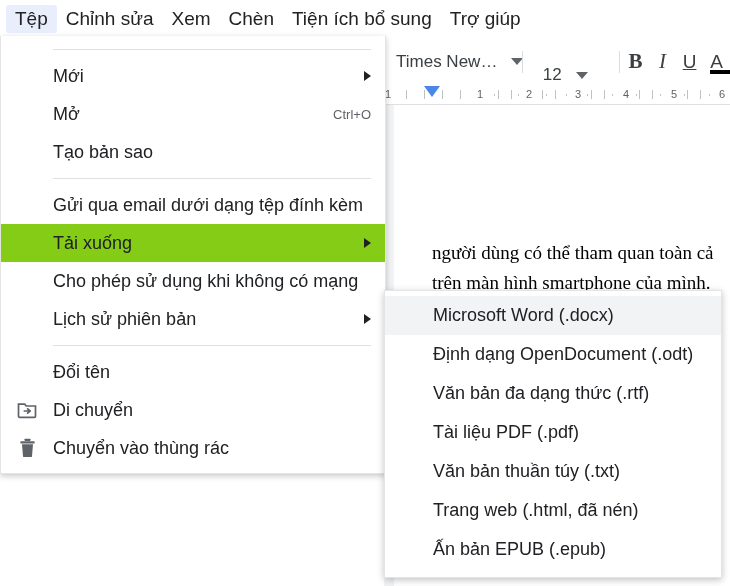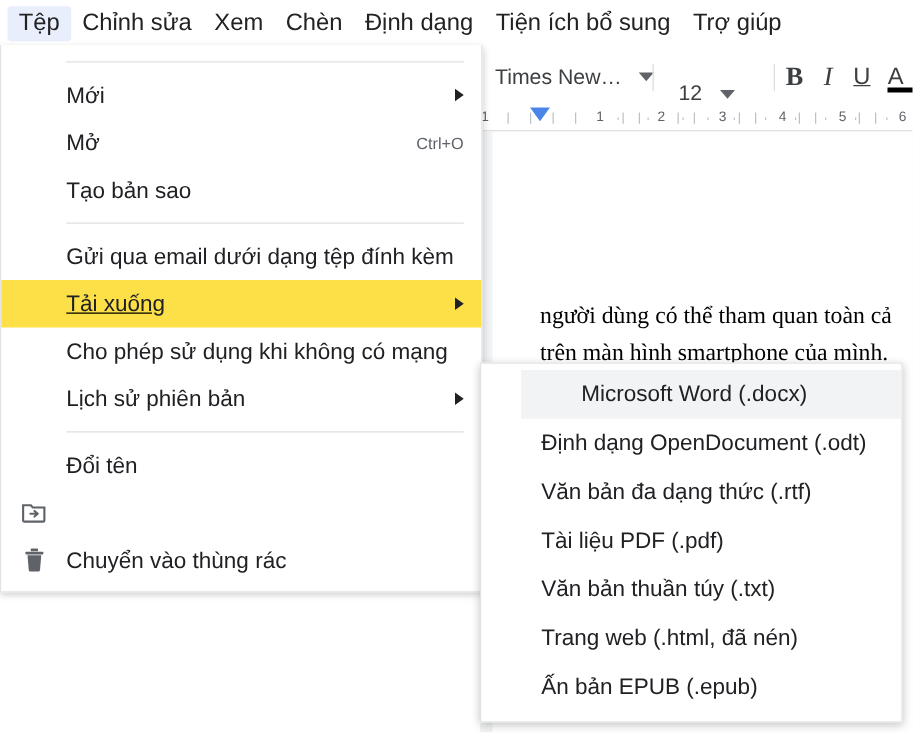--- a/index.html
+++ b/index.html
@@ -222,21 +222,21 @@
   }
   .mi {
     position: relative;
     display: flex;
     align-items: center;
     height: 38px;
     padding: 0 14px 0 0;
     cursor: default;
     box-sizing: border-box;
   }
-  .mi.hl { background: #fde047; text-decoration: underline; }
+  .mi.hl { background: #84cc16; }
   .mi-ico {
     width: 52px;
     display: flex;
     align-items: center;
     justify-content: center;
     flex: 0 0 52px;
   }
   .mi-label {
     font-size: 18px;
     color: #202124;
@@ -276,21 +276,21 @@
     z-index: 11;
   }
   .smi {
     display: flex;
     align-items: center;
     height: 39px;
     padding-left: 48px;
     box-sizing: border-box;
     cursor: default;
   }
-  .smi.hl { background: #f1f3f4; margin-left: 32px; }
+  .smi.hl { background: #f1f3f4; }
   .smi-label {
     font-size: 18px;
     color: #202124;
     white-space: nowrap;
   }
 </style>
 </head>
 <body>
 
 <div id="app">
@@ -356,21 +356,20 @@
         <span class="indent-marker" style="left:40px;"></span>
       </div>
   </div>
   <div class="ruler-line"></div>
 
   <div class="menubar">
     <div class="menubar-item active">Tệp</div>
     <div class="menubar-item">Chỉnh sửa</div>
     <div class="menubar-item">Xem</div>
     <div class="menubar-item">Chèn</div>
-    <div class="menubar-item">Định dạng</div>
     <div class="menubar-item">Tiện ích bổ sung</div>
     <div class="menubar-item">Trợ giúp</div>
 
   </div>
 
   <div class="menu" id="file-menu">
       <div class="msep"></div>
       <div class="mi">
         <span class="mi-ico"></span>
         <span class="mi-label">Mới</span>
@@ -409,20 +408,21 @@
         <span class="mi-ico"></span>
         <span class="mi-label">Đổi tên</span>
       </div>
       <div class="mi">
         <span class="mi-ico">
           <svg width="20" height="18" viewBox="0 0 20 18">
             <path d="M1.5 3.2h6.2l1.5 1.8h9.3v10.3a1 1 0 0 1-1 1H2.5a1 1 0 0 1-1-1V3.2z" fill="none" stroke="#5f6368" stroke-width="1.7"></path>
             <path d="M7.3 10h5.4M10.6 7.8 13.2 10l-2.6 2.2" fill="none" stroke="#5f6368" stroke-width="1.7" stroke-linecap="round" stroke-linejoin="round"></path>
           </svg>
         </span>
+        <span class="mi-label">Di chuyển</span>
       </div>
       <div class="mi">
         <span class="mi-ico">
           <svg width="17" height="20" viewBox="0 0 17 20">
             <rect x="5.6" y="0.8" width="5.8" height="2.1" rx="0.4" fill="#5f6368"></rect>
             <rect x="1.4" y="3.3" width="14.2" height="2.2" rx="0.5" fill="#5f6368"></rect>
             <path d="M3.0 6.2h11l-1.0 12.0a1 1 0 0 1-1 0.9H5.0a1 1 0 0 1-1-0.9L3.0 6.2z" fill="#5f6368"></path>
           </svg>
         </span>
         <span class="mi-label">Chuyển vào thùng rác</span>

